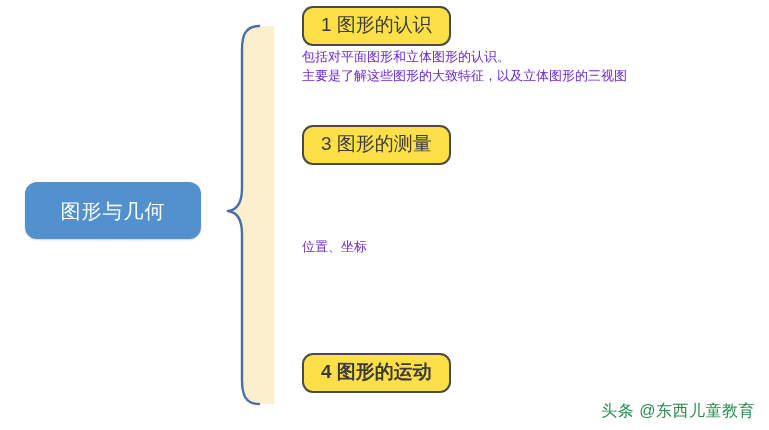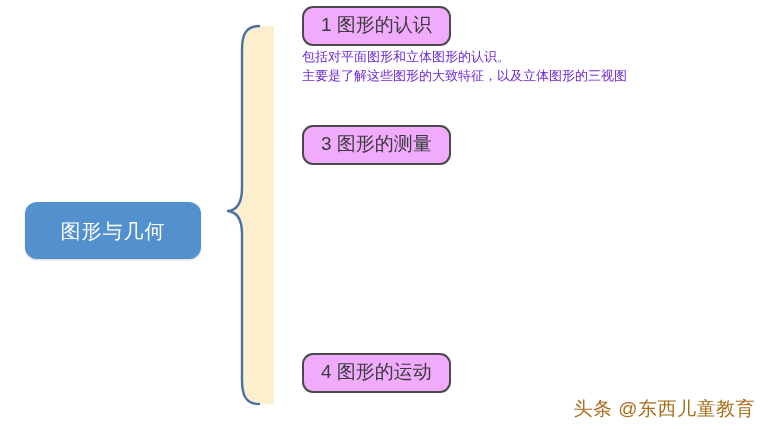--- a/index.html
+++ b/index.html
@@ -24,21 +24,20 @@
     left: 25px;
     top: 182px;
     width: 176px;
     height: 57px;
     border-radius: 12px;
     background: #5291cd;
     box-shadow: 0 1px 2px rgba(0,0,0,0.18);
     display: flex;
     align-items: center;
     justify-content: center;
-    margin-top: 20px;
   }
   .root-node-label {
     color: #ffffff;
     font-size: 20px;
     letter-spacing: 1px;
     line-height: 1;
     white-space: nowrap;
   }
 
   
@@ -62,50 +61,50 @@
   .topic {
     position: absolute;
     left: 0;
     width: 460px;
   }
   .topic-box {
     display: inline-block;
     border: 2px solid #4a4a4a;
     border-radius: 11px;
     padding: 6px 17px 8px 17px;
-    background: #f0abfc;
+    background: #fde047;
     box-sizing: border-box;
   }
   .topic-title {
     font-size: 19px;
     color: #3b3b3b;
     line-height: 1.15;
     white-space: nowrap;
   }
   .topic-desc {
     margin-top: 1px;
     font-size: 13px;
     color: #6d28d9;
     line-height: 1.5;
     white-space: pre-line;
   }
 
   
   .topic-1 { top: 6px; }
   .topic-2 { top: 125px; }
   .topic-3 { top: 236px; }
-  .topic-4 { top: 353px; }
+  .topic-4 { top: 353px; font-weight: bold; }
 
   
   .watermark {
     position: absolute;
     right: 14px;
     bottom: 8px;
-    font-size: 19px;
-    color: #a16207;
+    font-size: 16px;
+    color: #15803d;
     letter-spacing: 0.5px;
     opacity: 0.92;
     white-space: nowrap;
   }
 </style>
 </head>
 <body>
 
 <div id="canvas">
 
@@ -144,20 +143,21 @@
 主要是了解这些图形的大致特征，以及立体图形的三视图</div>
     </div>
 
     <div class="topic topic-2">
       <div class="topic-box">
         <span class="topic-title">3 图形的测量</span>
       </div>
     </div>
 
     <div class="topic topic-3">
+      <div class="topic-desc">位置、坐标</div>
     </div>
 
     <div class="topic topic-4">
       <div class="topic-box">
         <span class="topic-title">4 图形的运动</span>
       </div>
     </div>
 
   </div>
 

